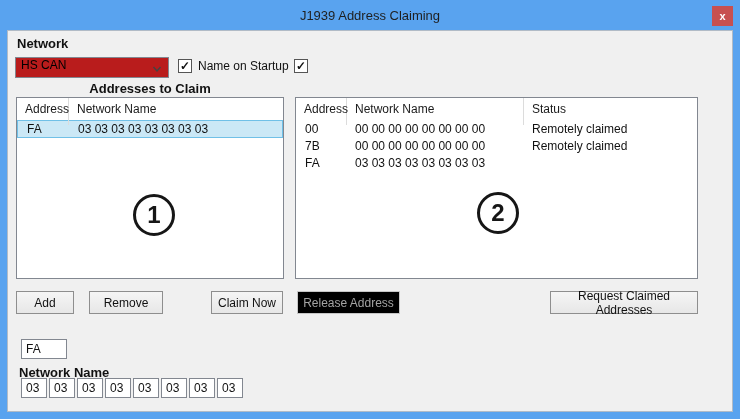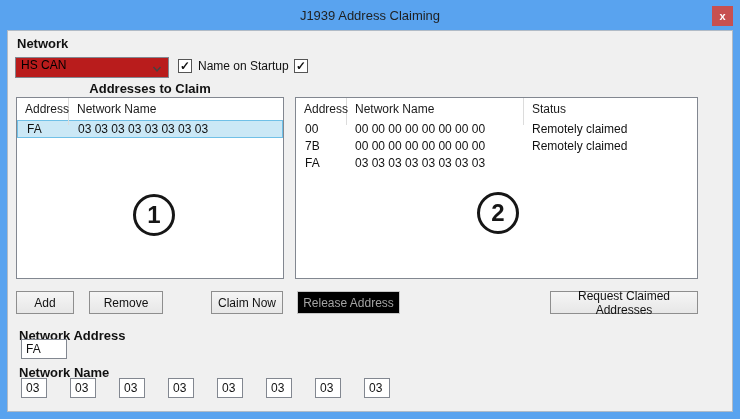--- a/index.html
+++ b/index.html
@@ -114,21 +114,21 @@
   
   .tinput {
     position: absolute;
     background: #fff; border: 1px solid #828790;
     font-family: "Liberation Sans", sans-serif;
     font-size: 12px; color: #111;
     padding: 0 0 0 4px; height: 20px;
   }
   .byte-row {
     position: absolute; left: 13px; top: 347px;
-    display: flex; gap: 23px;
+    display: flex; gap: 2px;
   }
   .byte-row input {
     position: static; width: 26px; height: 20px;
     background: #fff; border: 1px solid #828790;
     font-family: "Liberation Sans", sans-serif;
     font-size: 12px; color: #111; padding-left: 4px;
   }
 </style>
 </head>
 <body>
@@ -201,21 +201,20 @@
     <div class="circle-note" style="left:469px; top:161px;">
       <span>2</span>
     </div>
 
     <button class="btn" style="left:8px; width:58px;">Add</button>
     <button class="btn" style="left:81px; width:74px;">Remove</button>
     <button class="btn" style="left:203px; width:72px;">Claim Now</button>
     <button class="btn disabled" style="left:289px; width:103px;" disabled="">Release Address</button>
     <button class="btn" style="left:542px; width:148px;">Request Claimed Addresses</button>
 
-    <div class="lbl" style="left:11px; top:297px;">Network Address</div>
     <input class="tinput" style="left: 13px; top: 308px; width: 46px;" value="FA">
 
     <div class="lbl" style="left:11px; top:334px;">Network Name</div>
     <div class="byte-row">
       <input value="03" style="">
       <input value="03" style="">
       <input value="03" style="">
       <input value="03" style="">
       <input value="03" style="">
       <input value="03" style="">

